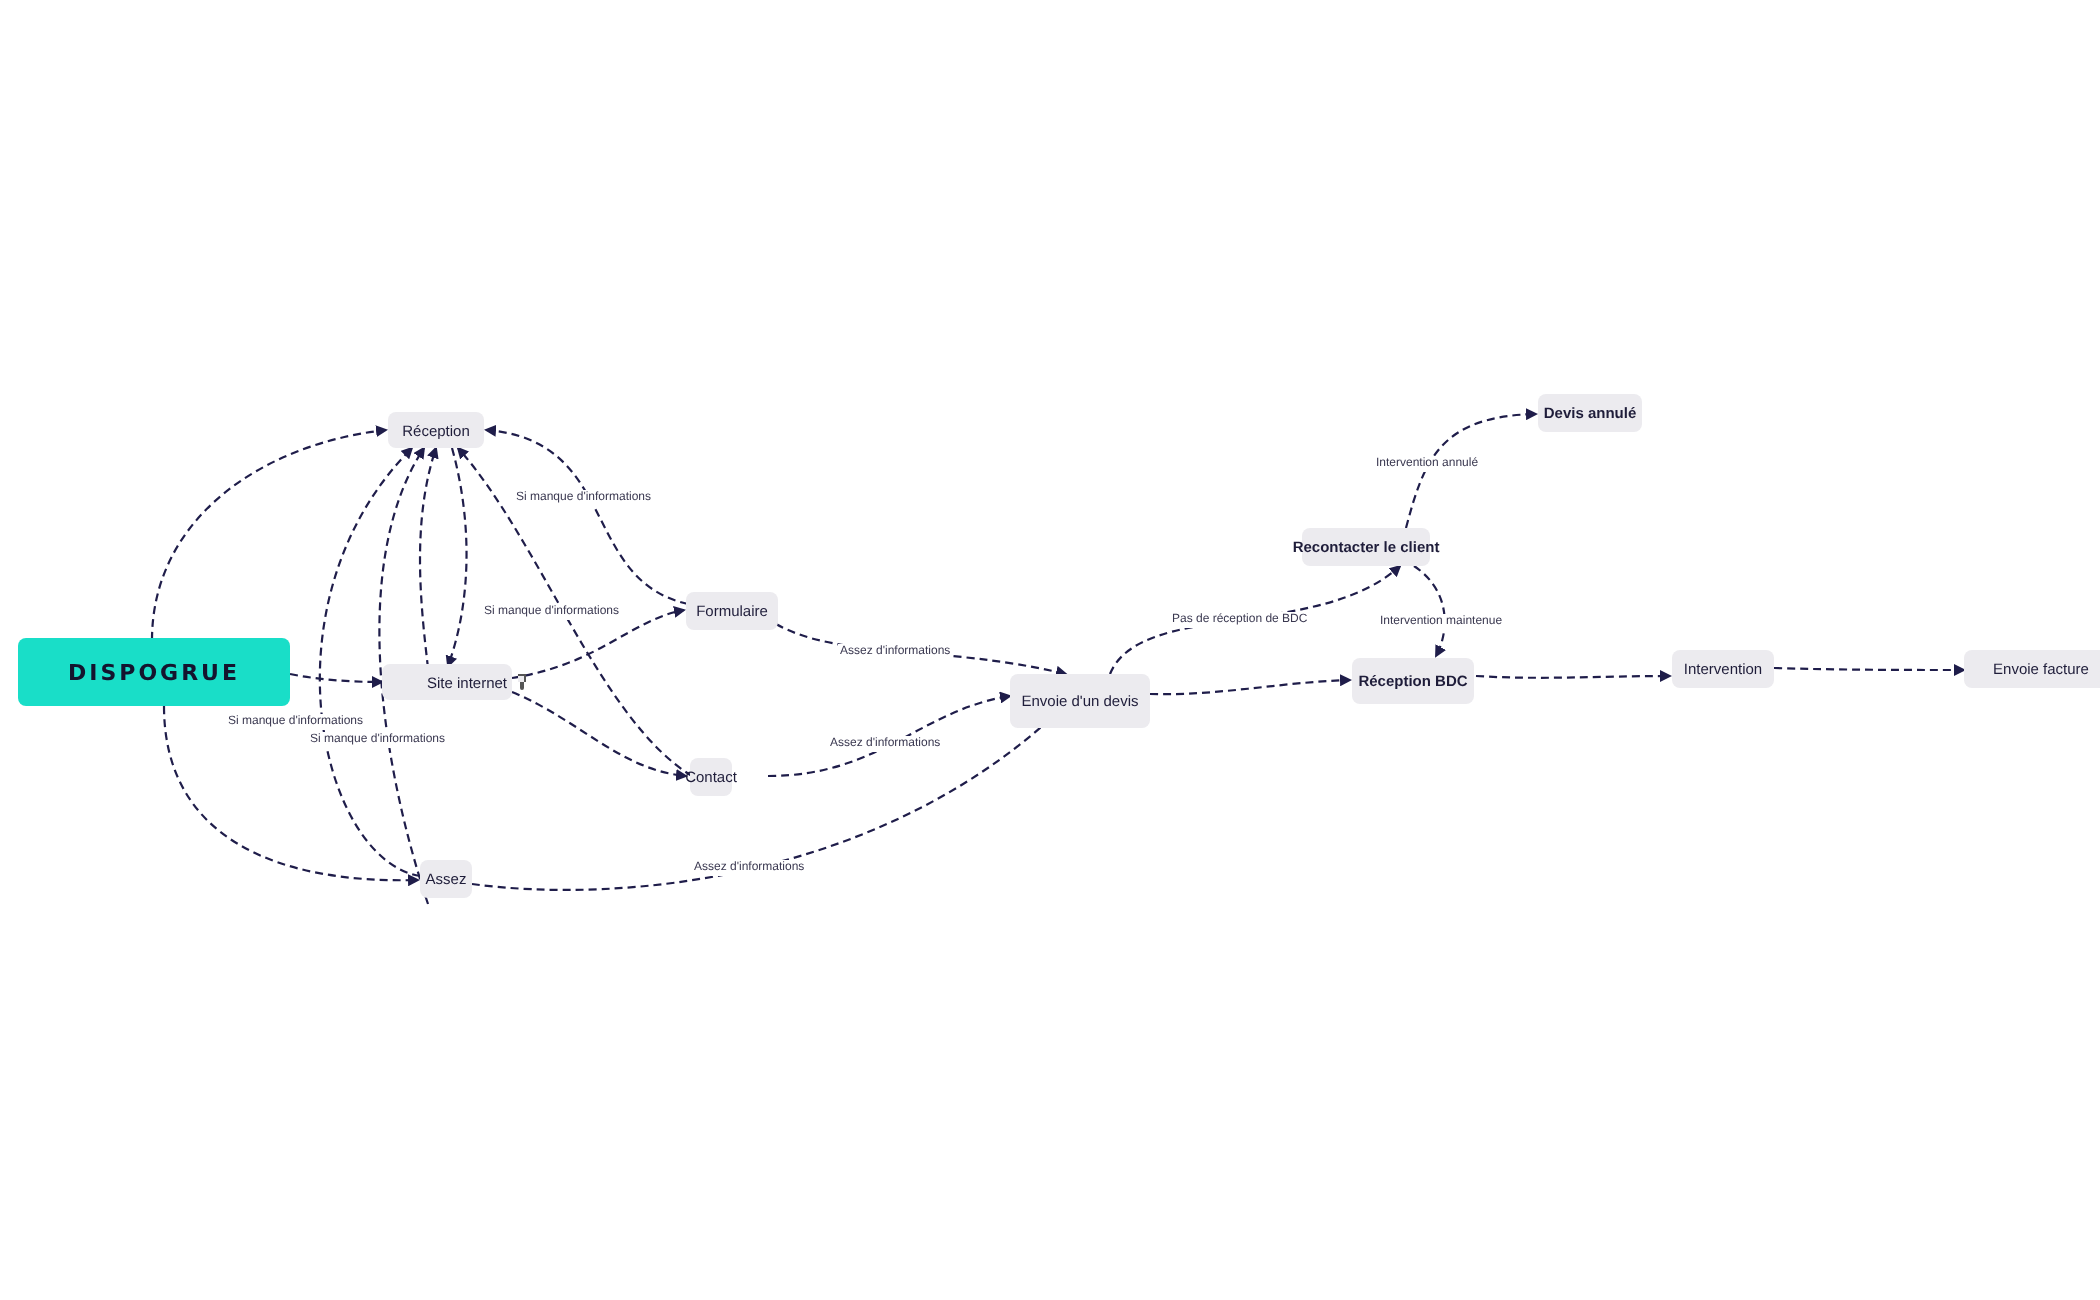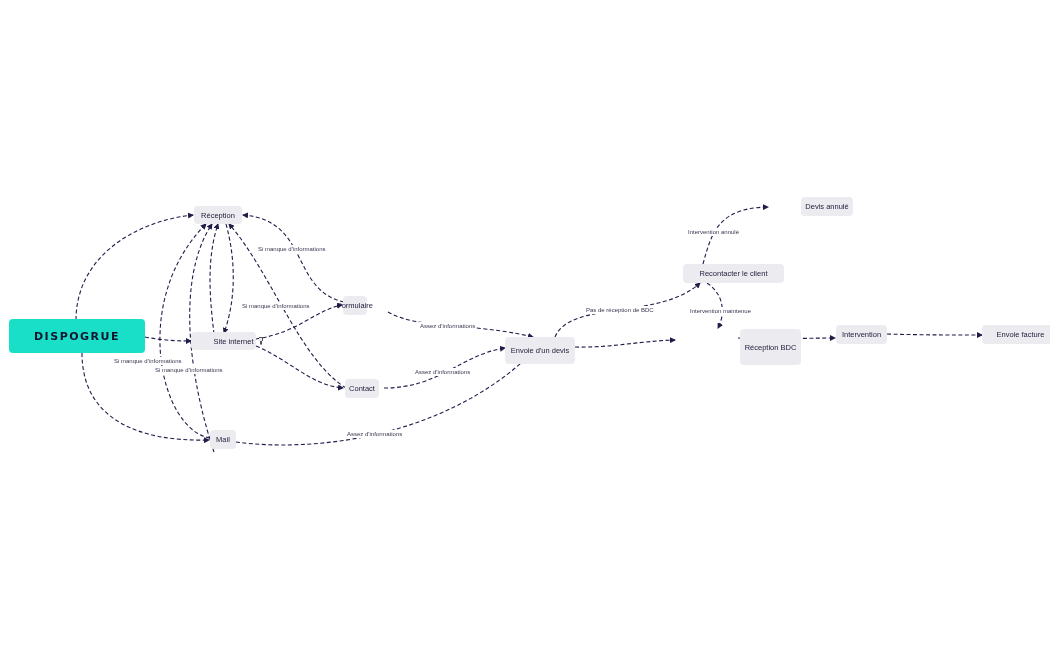--- a/index.html
+++ b/index.html
@@ -3,21 +3,21 @@
 <meta charset="utf-8">
 <style>
   html, body { margin: 0; padding: 0; background: #ffffff; }
   body { width: 1050px; height: 650px; position: relative; overflow: hidden;
          font-family: "Liberation Sans", "DejaVu Sans", sans-serif; }
   #canvas { position: absolute; left: 0; top: 0; width: 1050px; height: 650px; }
   svg.edges { position: absolute; left: 0; top: 0; }
   .node { position: absolute; background: #ecebef; border-radius: 4px; color: #1f1d3a;
           font-size: 7.5px; display: flex; align-items: center; justify-content: center;
           white-space: nowrap; box-sizing: border-box; cursor: pointer; }
-  .node.bold { font-weight: normal; margin-left: 32px; }
+  .node.bold { font-weight: bold; }
   .root { position: absolute; background: #19dec8; border-radius: 4px; color: #14142e;
           font-size: 11px; font-weight: bold; letter-spacing: 1.5px; display: flex;
           align-items: center; justify-content: center; cursor: pointer;
           font-family: "DejaVu Sans", sans-serif; }
   .elabel { position: absolute; font-size: 6px; color: #3a3850; white-space: nowrap;
             background: #ffffff; padding: 0 1px; line-height: 8px; }
   .ext { display: inline-block; width: 5px; height: 5px; border: 0.8px solid #555; margin-left: 6px;
          border-radius: 1px; position: relative; }
   .ext::after { content: ""; position: absolute; right: -2px; top: -2px; width: 3px; height: 3px;
                 border-top: 0.8px solid #555; border-right: 0.8px solid #555; background: #ecebef; }
@@ -82,38 +82,38 @@
   </div>
 
   <div class="node" style="left:194px; top:206px; width:48px; height:18px;">
     <span>Réception</span>
   </div>
   <div class="node" style="left:191px; top:332px; width:65px; height:18px;padding-left:28px;">
     <span>Site internet</span>
     <span class="ext"></span>
   </div>
   <div class="node" style="left:210px; top:430px; width:26px; height:19px;">
-    <span>Mail</span>
+    <span>Assez</span>
   </div>
-  <div class="node" style="left:343px; top:296px; width:24px; height:19px;">
+  <div class="node" style="left:343px; top:296px; width:46px; height:19px;">
     <span>Formulaire</span>
   </div>
-  <div class="node" style="left:345px; top:379px; width:34px; height:19px;justify-content:center;">
+  <div class="node" style="left:345px; top:379px; width:21px; height:19px;justify-content:center;">
     <span>Contact</span>
   </div>
   <div class="node" style="left:505px; top:337px; width:70px; height:27px;">
     <span>Envoie d'un devis</span>
   </div>
-  <div class="node bold" style="left:651px; top:264px; width:101px; height:19px;">
+  <div class="node bold" style="left:651px; top:264px; width:64px; height:19px;">
     <span>Recontacter le client</span>
   </div>
   <div class="node bold" style="left:769px; top:197px; width:52px; height:19px;">
     <span>Devis annulé</span>
   </div>
-  <div class="node bold" style="left:708px; top:329px; width:61px; height:36px;">
+  <div class="node bold" style="left:676px; top:329px; width:61px; height:23px;">
     <span>Réception BDC</span>
   </div>
   <div class="node" style="left:836px; top:325px; width:51px; height:19px;">
     <span>Intervention</span>
   </div>
   <div class="node" style="left:982px; top:325px; width:77px; height:19px;">
     <span>Envoie facture</span>
   </div>
 
   <div class="elabel" style="left:257px; top:245px;">Si manque d'informations</div>

